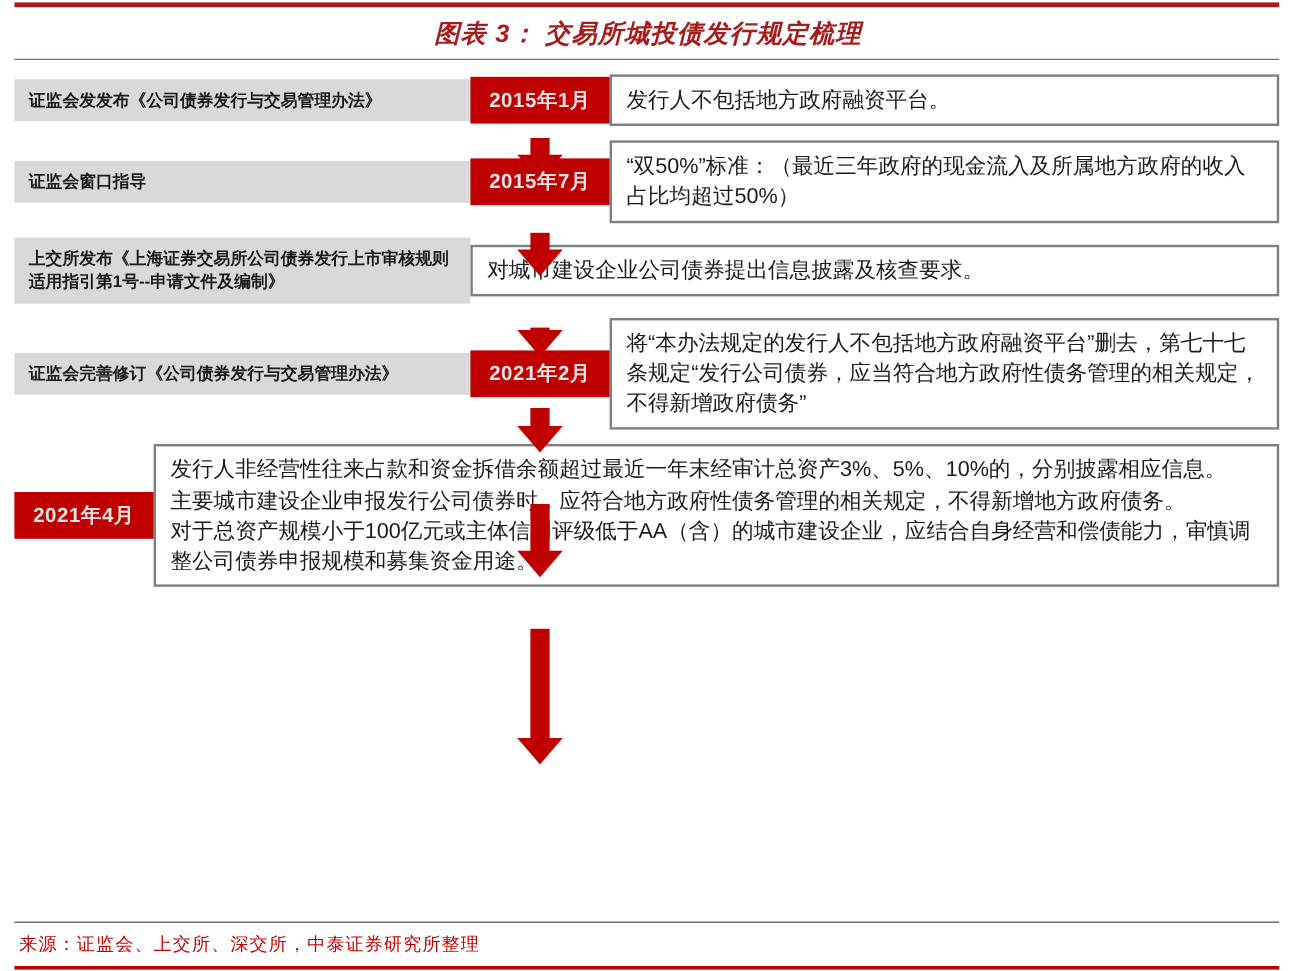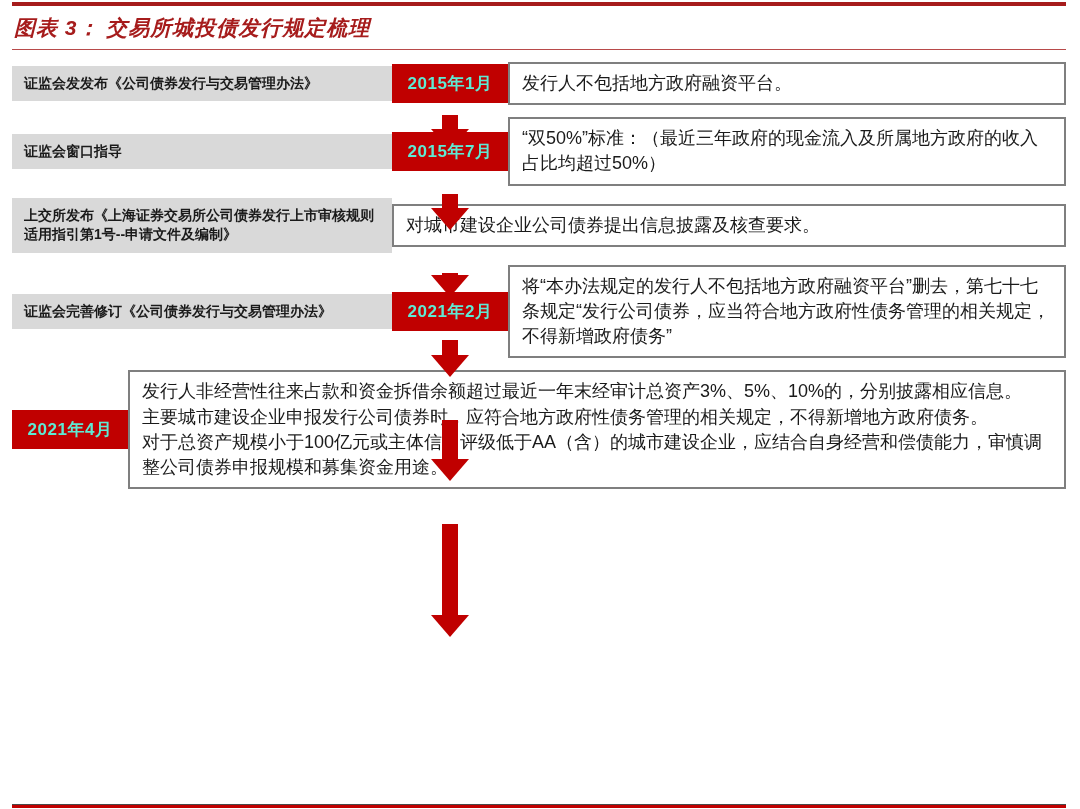--- a/index.html
+++ b/index.html
@@ -19,20 +19,21 @@
   }
   .page{position:relative;width:1080px;height:809px;padding:0 14px 0 12px;}
   .top-rule{height:4px;background:var(--dark-red);margin:2px 0 8px 0;}
   .title{
     color:var(--dark-red);
     font-size:21px;
     font-weight:bold;
     font-style:italic;
     padding-left:2px;
     letter-spacing:1px;
+    text-align:center;
   }
   .title-rule{height:1px;background:#B84A4A;margin:7px 0 12px 0;}
 
   .timeline{position:relative;}
   .row{display:flex;align-items:center;margin-bottom:12px;}
   .event-box{
     width:380px;
     background:var(--gray-bg);
     padding:8px 12px;
     font-size:14px;
@@ -43,21 +44,21 @@
     width:116px;
     align-self:stretch;
     display:flex;
     align-items:center;
     position:relative;
     z-index:2;
   }
   .date-badge{
     width:100%;
     background:var(--red);
-    color:#5eead4;
+    color:#e5e5e5;
     font-weight:bold;
     font-size:17px;
     text-align:center;
     padding:8px 0;
     letter-spacing:0.5px;
   }
   .detail-box{
     flex:1;
     border:2px solid var(--box-border);
     background:#ffffff;
@@ -171,15 +172,16 @@
       <div class="arrow-stem" style="left: 430px; top: 278.219px; height: 16.375px;"></div>
       <div class="arrow-head" style="left: 419px; top: 292.594px;"></div>
       <div class="arrow-stem" style="left: 430px; top: 357.594px; height: 41.5625px;"></div>
       <div class="arrow-head" style="left: 419px; top: 397.156px;"></div>
       <div class="arrow-stem" style="left: 430px; top: 462.156px; height: 92.9375px;"></div>
       <div class="arrow-head" style="left: 419px; top: 553.094px;"></div>
     </div>
 
   <div class="footer-area">
     <div class="footer-rule"></div>
+    <div class="source">来源：证监会、上交所、深交所，中泰证券研究所整理</div>
     <div class="bottom-rule"></div>
   </div>
 </div>
 
 </body></html>

